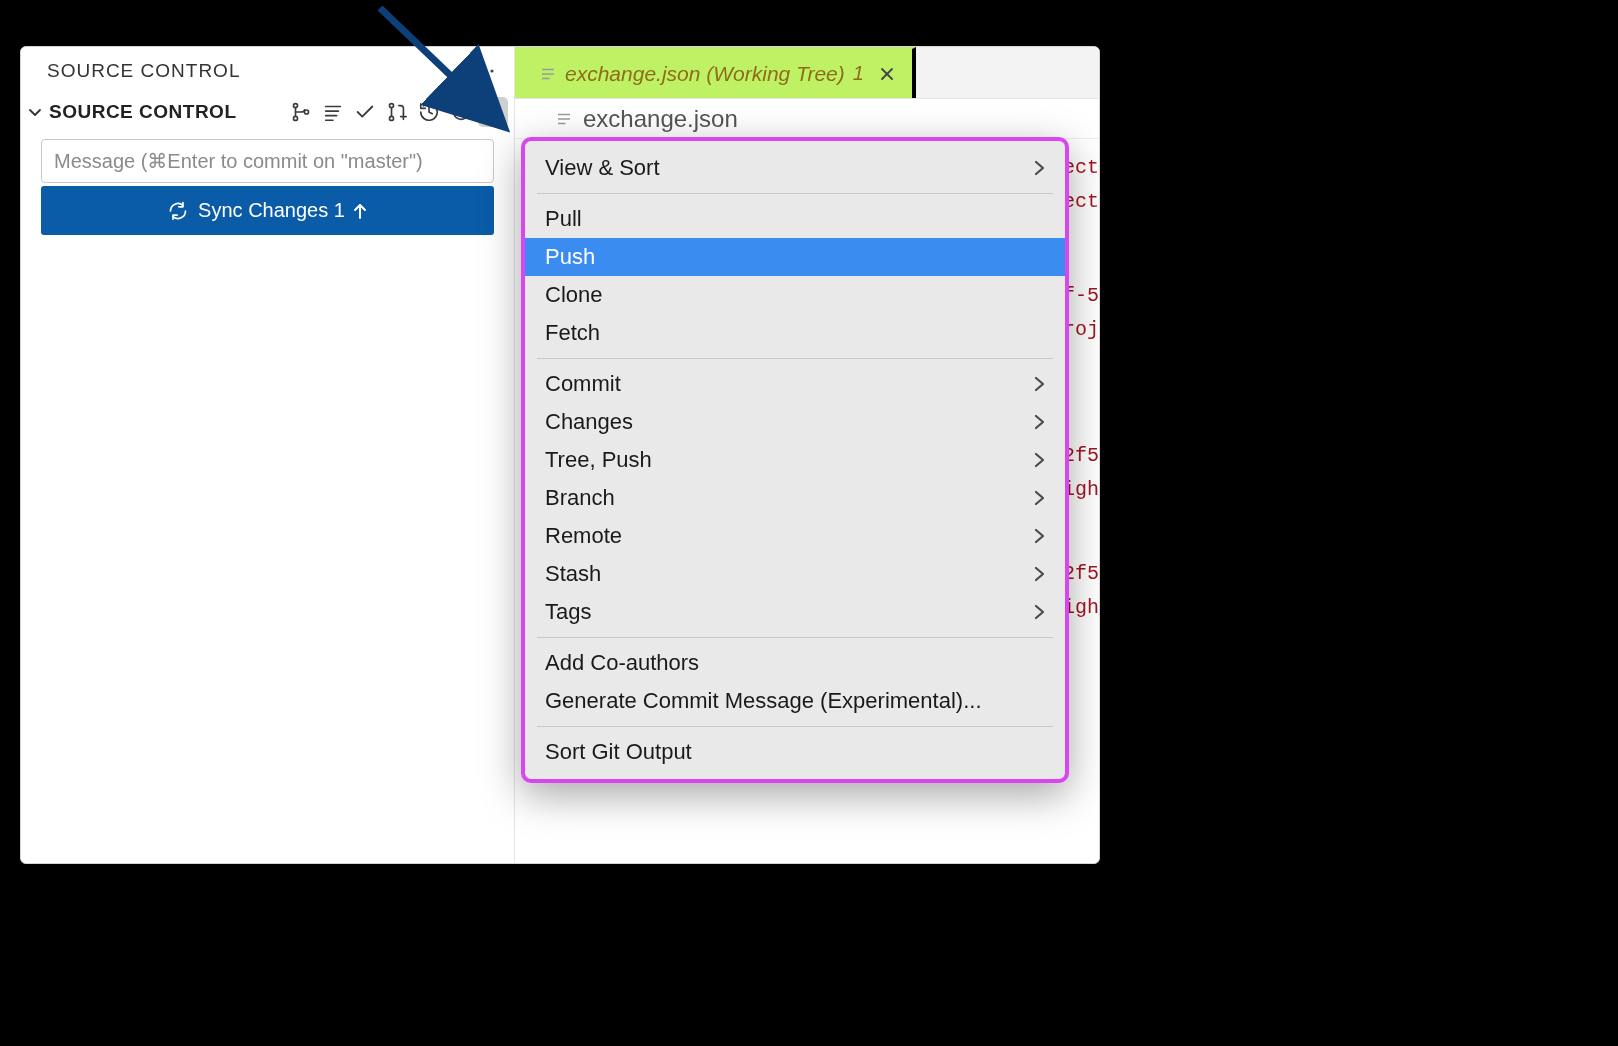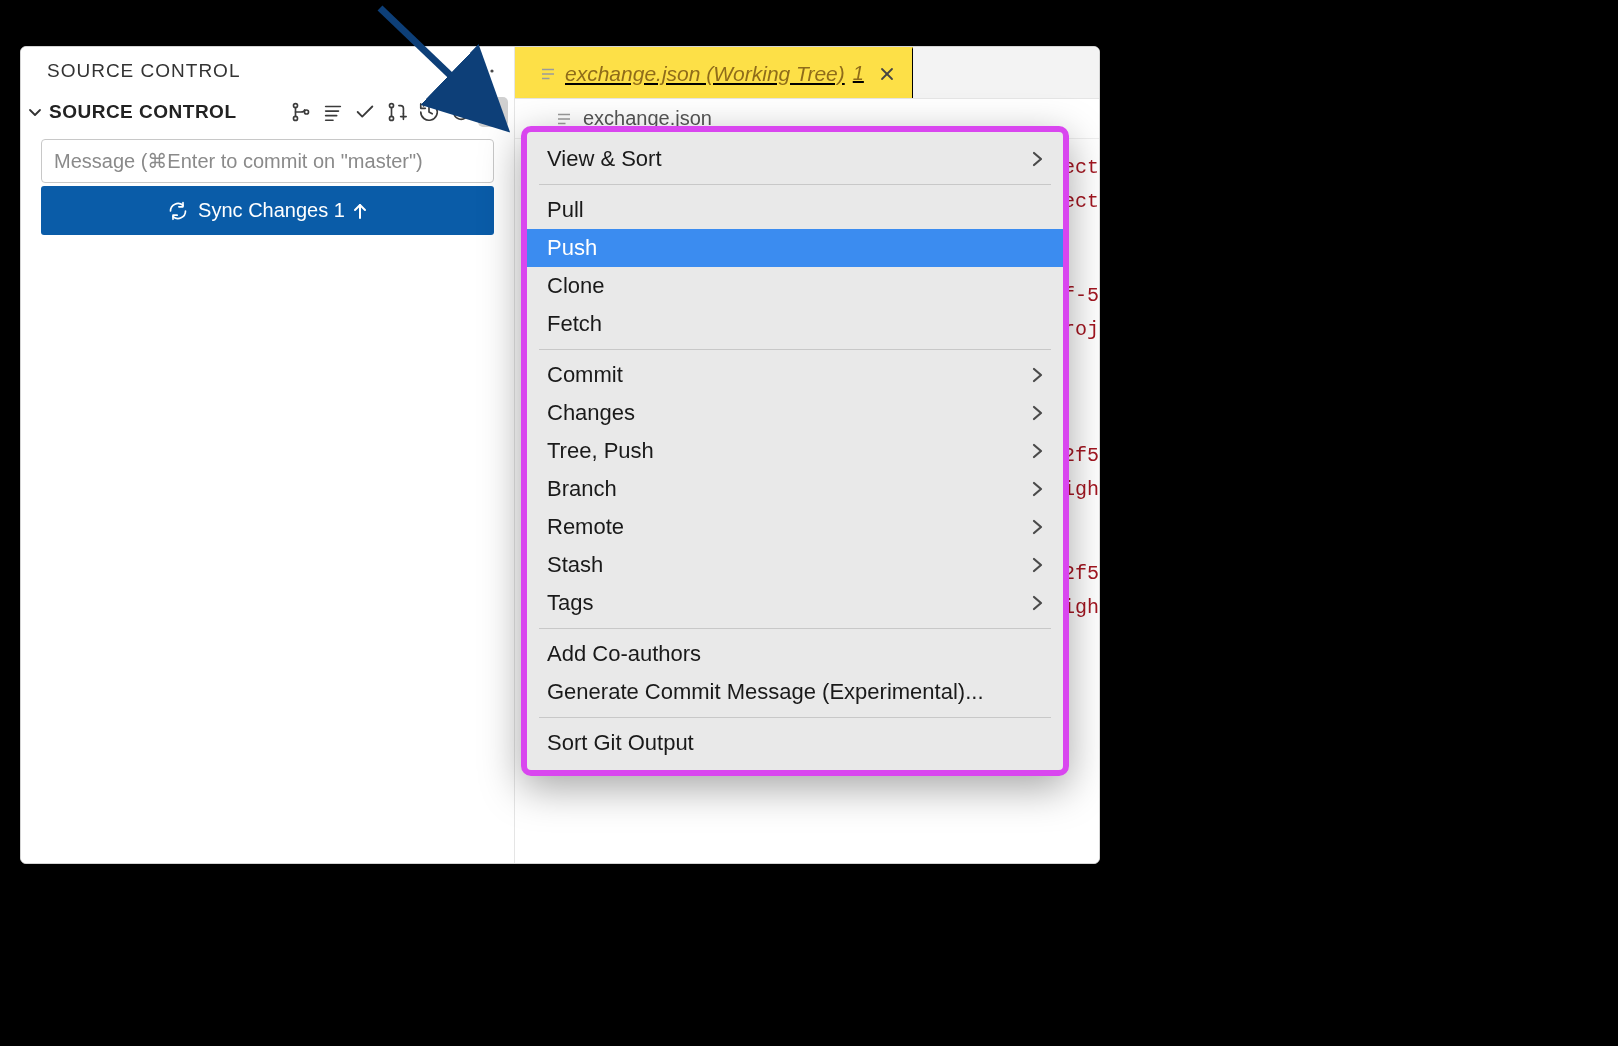--- a/index.html
+++ b/index.html
@@ -120,24 +120,23 @@
     height: 52px;
     background: #f3f3f3;
     border-bottom: 1px solid #e5e5e5;
   }
   .tab {
     display: flex;
     align-items: center;
     gap: 8px;
     height: 100%;
     padding: 0 14px 0 24px;
-    background: #fde047;
-    border-right: 1px solid #000000;
+    background: #bef264;
+    border-right: 4px solid #000000;
     border-top: 2px solid transparent;
-    text-decoration: underline;
   }
   .file-icon { color: #9b9b9b; display: inline-flex; }
   .tab-label {
     font-size: 21px;
     font-style: italic;
     color: #8f6c1a;
   }
   .tab-badge {
     font-size: 20px;
     font-style: italic;
@@ -151,21 +150,21 @@
     margin-left: 4px;
     cursor: pointer;
   }
   .breadcrumb {
     height: 40px;
     display: flex;
     align-items: center;
     padding-left: 40px;
     gap: 10px;
     color: #555;
-    font-size: 20px;
+    font-size: 24px;
     border-bottom: 1px solid #eee;
   }
   .code-area {
     flex: 1;
     position: relative;
     font-family: Menlo, Consolas, "Courier New", monospace;
     font-size: 20px;
     color: #9d2235;
     padding-top: 8px;
     white-space: pre;
@@ -178,24 +177,24 @@
     line-height: 34px;
     text-align: right;
     padding-right: 0;
     color: #a31621;
   }
 
   
   .context-menu {
     position: absolute;
     left: 500px;
-    top: 79px;
+    top: 90px;
     width: 548px;
     background: #e9e9e9;
-    border: 6px solid #d946ef;
+    border: 4px solid #d946ef;
     border-radius: 10px;
     box-shadow: 0 12px 40px rgba(0,0,0,0.35);
     padding: 8px 0;
     z-index: 50;
   }
   .menu-sep {
     height: 1px;
     background: #c8c8c8;
     margin: 6px 12px;
   }

